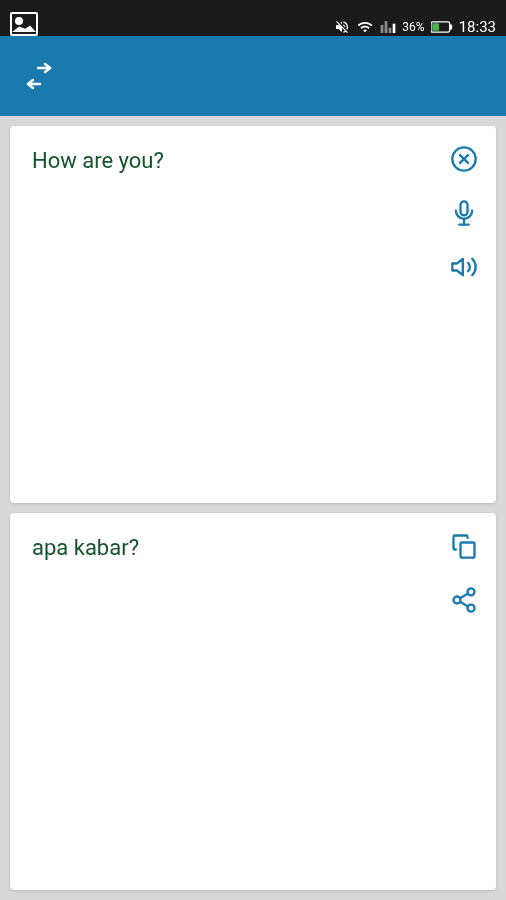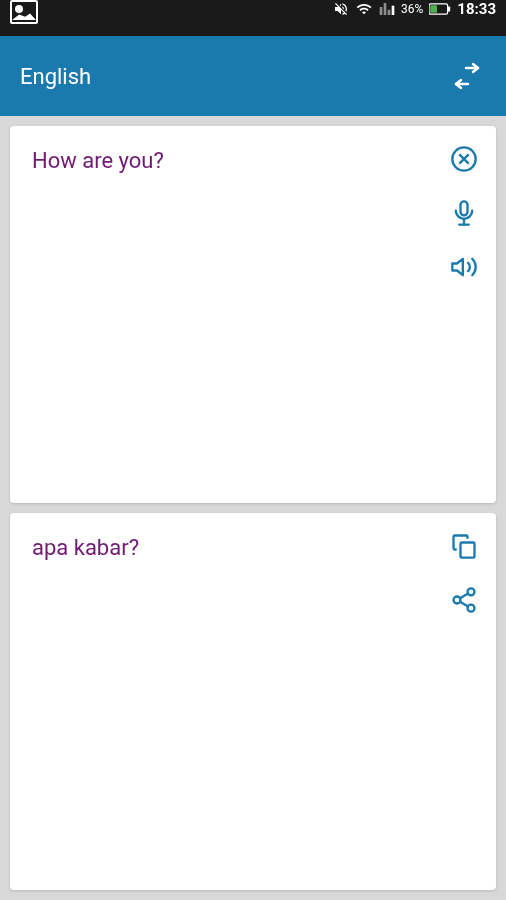--- a/index.html
+++ b/index.html
@@ -11,38 +11,38 @@
       overflow: hidden;
       display: flex;
       flex-direction: column;
     }
 
     
     .status-bar {
       background: #1a1a1a;
       height: 36px;
       display: flex;
-      align-items: flex-start;
+      align-items: flex-end;
       justify-content: space-between;
       padding: 0 10px;
       flex-shrink: 0;
     }
     .status-bar-left {
       display: flex;
       align-items: center;
     }
     .status-bar-right {
       display: flex;
       align-items: center;
       gap: 6px;
     }
     .status-time {
       color: white;
       font-size: 15px;
-      font-weight: 700;
+      font-weight: 400;
     }
     .battery-text {
       color: white;
       font-size: 12px;
     }
 
     
     .gallery-icon-box {
       width: 28px;
       height: 24px;
@@ -114,21 +114,21 @@
     .card {
       background: white;
       border-radius: 4px;
       box-shadow: 0 1px 3px rgba(0,0,0,0.15);
       flex: 1;
       display: flex;
       position: relative;
     }
     .card-text {
       font-size: 22px;
-      color: #701a75;
+      color: #14532d;
       padding: 20px 60px 17px 22px;
       line-height: 1.4;
       flex: 1;
       font-weight: 400;
     }
     .card-actions {
       position: absolute;
       top: 15px;
       right: 14px;
       display: flex;
@@ -220,21 +220,20 @@
     <svg width="22" height="14" viewBox="0 0 26 14">
       <rect x="0" y="1" width="22" height="12" rx="2" ry="2" fill="none" stroke="white" stroke-width="1.5"></rect>
       <rect x="22" y="4" width="3" height="6" rx="1" fill="white"></rect>
       <rect x="1.5" y="2.5" width="8" height="9" rx="1" fill="#4CAF50"></rect>
     </svg>
     <span class="status-time">18:33</span>
   </div>
 </div>
 
 <div class="toolbar">
-  <span class="lang-label">English</span>
   <div class="swap-icon-container">
 
     <svg width="38" height="28" viewBox="0 0 38 28" fill="none">
 
       <polyline points="18,6 30,6" stroke="white" stroke-width="2.5" stroke-linecap="round"></polyline>
       <polyline points="25,2 30,6 25,10" stroke="white" stroke-width="2.5" stroke-linecap="round" stroke-linejoin="round" fill="none"></polyline>
 
       <polyline points="20,22 8,22" stroke="white" stroke-width="2.5" stroke-linecap="round"></polyline>
       <polyline points="13,18 8,22 13,26" stroke="white" stroke-width="2.5" stroke-linecap="round" stroke-linejoin="round" fill="none"></polyline>
     </svg>

